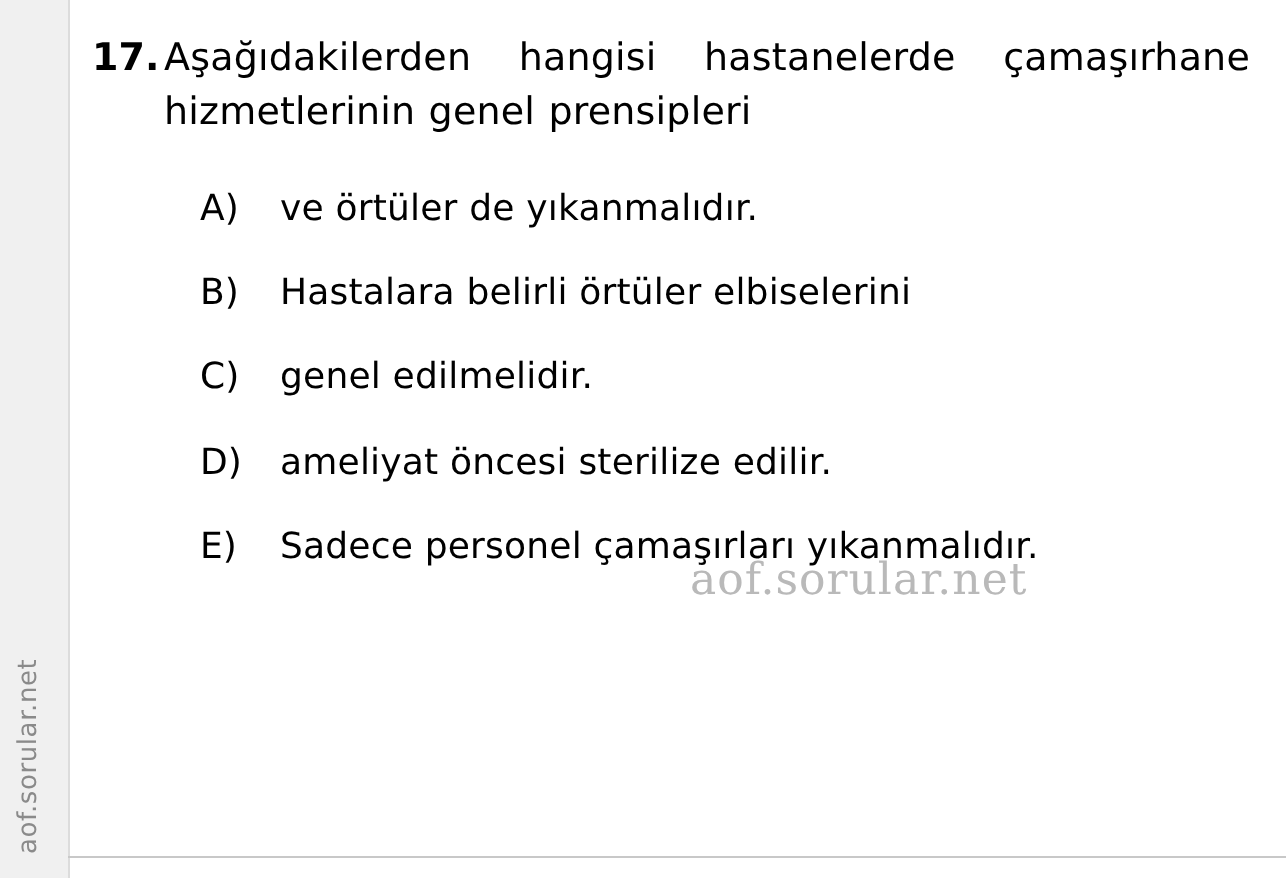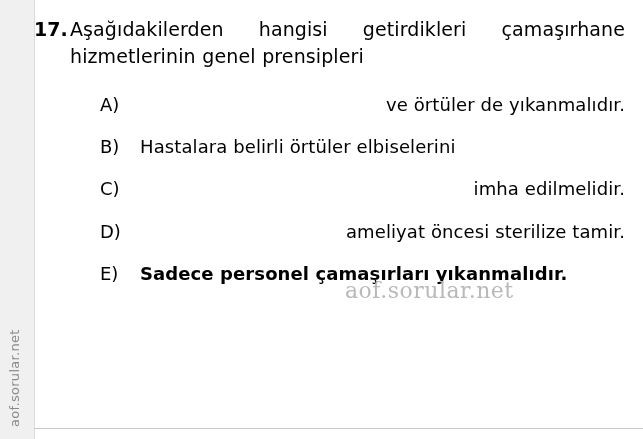--- a/index.html
+++ b/index.html
@@ -64,21 +64,21 @@
     left: 34px;
     top: 0;
     right: 0;
     bottom: 0;
     padding: 16px 18px 0 0;
     box-sizing: border-box;
   }
   .question {
     display: flex;
     align-items: flex-start;
-    padding-left: 0;
+    padding-left: 12px;
   }
   .q-number {
     font-size: 19px;
     font-weight: bold;
     line-height: 1.42;
     width: 36px;
     flex: 0 0 36px;
     text-align: right;
     padding-right: 6px;
     box-sizing: border-box;
@@ -114,25 +114,24 @@
   }
   .opt-text {
     font-size: 18px;
     line-height: 1.4;
     flex: 1 1 auto;
     text-align: justify;
     letter-spacing: 0.1px;
   }
   .opt-text .lastline {
     display: block;
-    text-align: right;
+    text-align: left;
   }
   .opt-text.single {
     text-align: left;
-    font-weight: bold;
   }
   .center-watermark {
     position: absolute;
     left: 345px;
     top: 278px;
     font-size: 22px;
     color: #b9b9b9;
     font-family: "DejaVu Serif", serif;
     letter-spacing: 0.5px;
     pointer-events: none;
@@ -147,21 +146,21 @@
     <div class="left-watermark">
       <span>aof.sorular.net</span>
     </div>
   </div>
 
   <div class="content">
 
     <div class="question">
       <div class="q-number">17.</div>
       <div class="q-text">
-        <span>Aşağıdakilerden hangisi getirdikleri</span>
+        <span>Aşağıdakilerden hangisi hastanelerde</span>
         <span>çamaşırhane hizmetlerinin genel prensipleri</span>
       </div>
     </div>
 
     <div class="options">
 
       <div class="option">
         <div class="opt-letter">A)</div>
         <div class="opt-text">
           <span class="lastline">ve örtüler de yıkanmalıdır.</span>
@@ -171,28 +170,28 @@
       <div class="option">
         <div class="opt-letter">B)</div>
         <div class="opt-text">
           <span>Hastalara belirli örtüler elbiselerini</span>
         </div>
       </div>
 
       <div class="option">
         <div class="opt-letter">C)</div>
         <div class="opt-text">
-          <span class="lastline">imha edilmelidir.</span>
+          <span class="lastline">genel edilmelidir.</span>
         </div>
       </div>
 
       <div class="option">
         <div class="opt-letter">D)</div>
         <div class="opt-text">
-          <span class="lastline">ameliyat öncesi sterilize tamir.</span>
+          <span class="lastline">ameliyat öncesi sterilize edilir.</span>
         </div>
       </div>
 
       <div class="option">
         <div class="opt-letter">E)</div>
         <div class="opt-text single">Sadece personel çamaşırları yıkanmalıdır.</div>
       </div>
 
     </div>
   </div>

